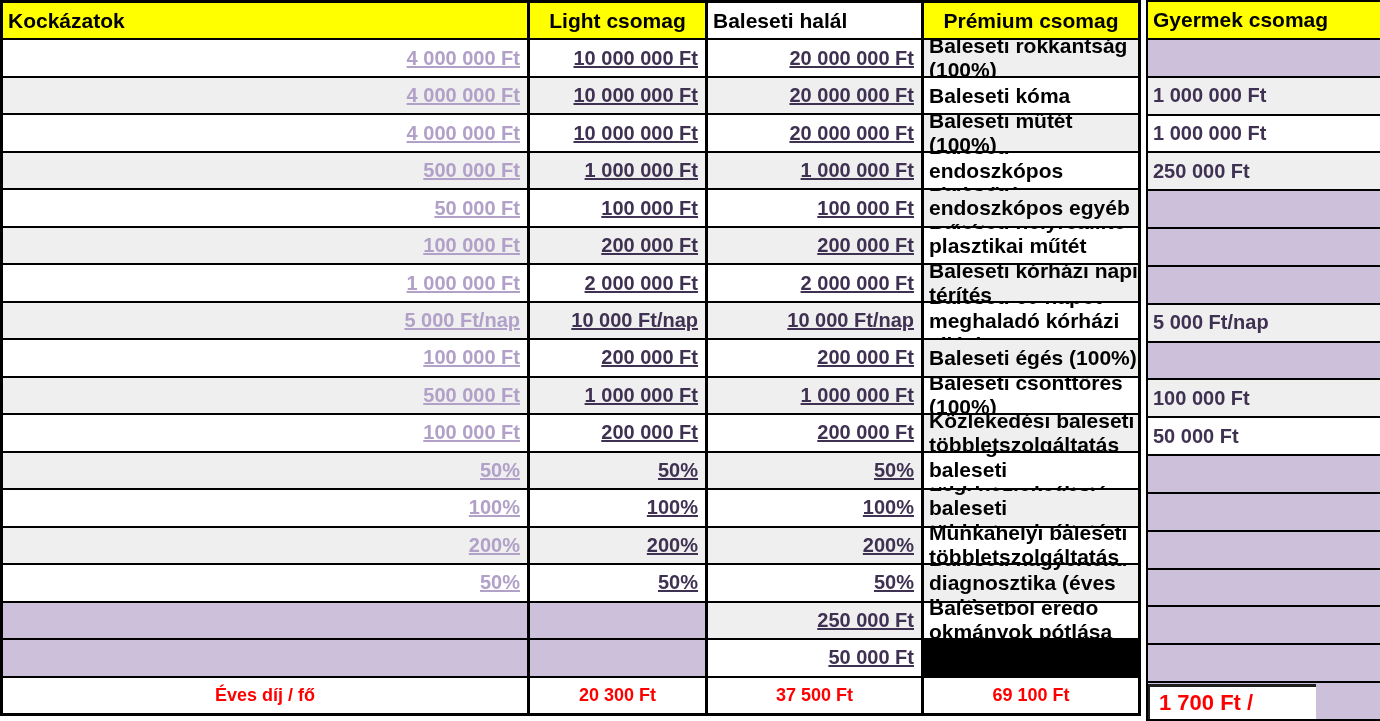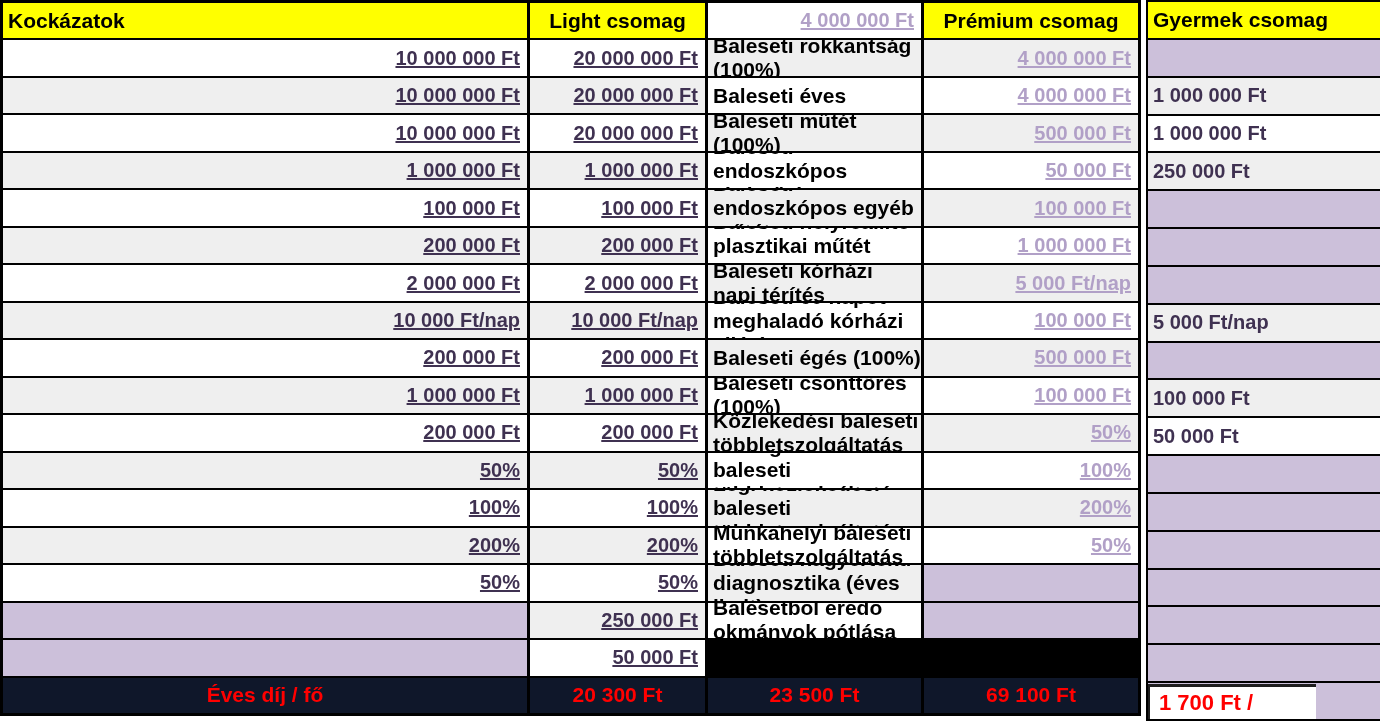--- a/index.html
+++ b/index.html
@@ -37,48 +37,49 @@
   
   .w { background:#FFFFFF; }
   .g { background:#EFEFEF; }
   .empty { background:#CCC0DA; }
   .name { color:#000000; font-size:21px; justify-content:flex-start; padding-left:5px; }
   .val  { font-size:20px; justify-content:flex-end; padding-right:7px;text-decoration:underline; }
   .light-c { color:#B1A0C7; }
   .dark-c  { color:#3F3151; }
   .cval { font-size:20px; justify-content:flex-start; padding-left:5px; color:#3F3151; }
   
-  .foot { background:#0f172a; color:#FF0000; font-size:21px; justify-content:center; }
+  .foot { background:#ffffff; color:#FF0000; font-size:18px; justify-content:center; }
   .cf { background:#CCC0DA; position:relative; }
   .price-box {
     position:absolute; left:0; top:1px; bottom:0; width:168px;
     background:#FFFFFF; border-top:3px solid #1f1f1f; border-left:2px solid #1f1f1f;
     display:flex; align-items:center; padding-left:9px; box-sizing:border-box;
     color:#FF0000; font-size:22px; font-weight:bold; overflow:hidden; white-space:nowrap;
   }
 </style>
 </head>
 <body>
 
 <div class="stage">
 
   <div class="main-table">
 
     <div class="cell hd hd-val mh2">Light csomag</div>
     <div class="cell hd hd-name mh1">Kockázatok</div>
     <div class="cell hd hd-val mh4">Prémium csomag</div>
 
+    <div class="cell name w">Baleseti halál</div>
       <div class="cell val light-c w">4 000 000 Ft</div>
       <div class="cell val dark-c w">10 000 000 Ft</div>
       <div class="cell val dark-c w">20 000 000 Ft</div>
       <div class="cell name g">Baleseti rokkantság (100%)</div>
       <div class="cell val light-c g">4 000 000 Ft</div>
       <div class="cell val dark-c g">10 000 000 Ft</div>
       <div class="cell val dark-c g">20 000 000 Ft</div>
-      <div class="cell name w">Baleseti éves</div>
+      <div class="cell name w">Baleseti kóma</div>
       <div class="cell val light-c w">4 000 000 Ft</div>
       <div class="cell val dark-c w">10 000 000 Ft</div>
       <div class="cell val dark-c w">20 000 000 Ft</div>
       <div class="cell name g">Baleseti műtét (100%)</div>
       <div class="cell val light-c g">500 000 Ft</div>
       <div class="cell val dark-c g">1 000 000 Ft</div>
       <div class="cell val dark-c g">1 000 000 Ft</div>
       <div class="cell name w">Baleseti endoszkópos térdműtét</div>
       <div class="cell val light-c w">50 000 Ft</div>
       <div class="cell val dark-c w">100 000 Ft</div>
@@ -126,21 +127,21 @@
       <div class="cell name g">Baleseti nagyértékű diagnosztika (éves limit)</div>
       <div class="cell empty"></div>
       <div class="cell empty"></div>
       <div class="cell val dark-c g">250 000 Ft</div>
       <div class="cell name w">Balesetből eredő okmányok pótlása</div>
       <div class="cell empty"></div>
       <div class="cell empty"></div>
       <div class="cell val dark-c w">50 000 Ft</div>
       <div class="cell foot mf1">Éves díj / fő</div>
     <div class="cell foot mf2">20 300 Ft</div>
-    <div class="cell foot mf3">23 500 Ft</div>
+    <div class="cell foot mf3">37 500 Ft</div>
     <div class="cell foot mf4">69 100 Ft</div>
   </div>
 
   <div class="child-column">
     <div class="cell hd hd-name ch">Gyermek csomag</div>
 
     <div class="cell empty"></div>
       <div class="cell cval g">1 000 000 Ft</div>
       <div class="cell cval w">1 000 000 Ft</div>
       <div class="cell cval g">250 000 Ft</div>

